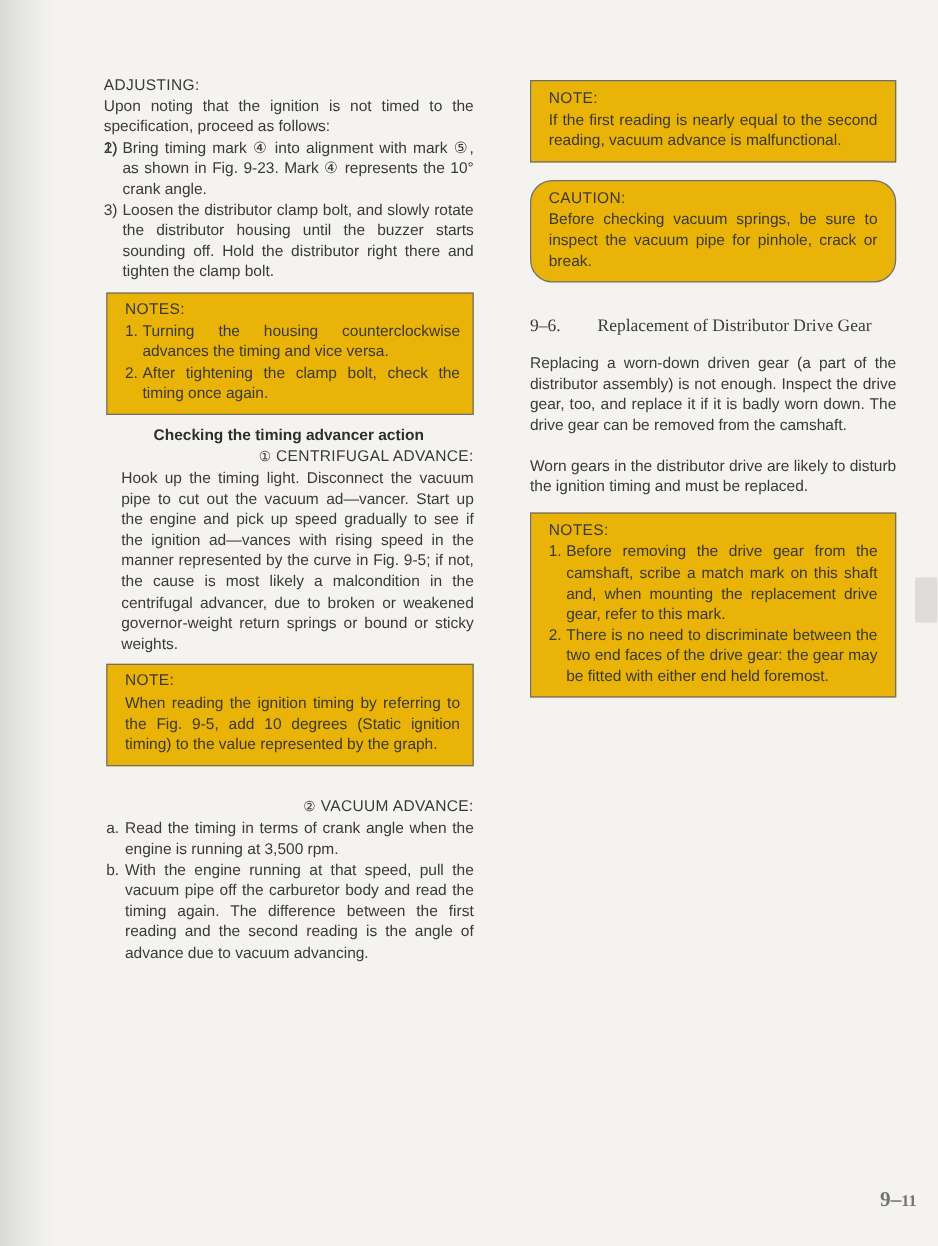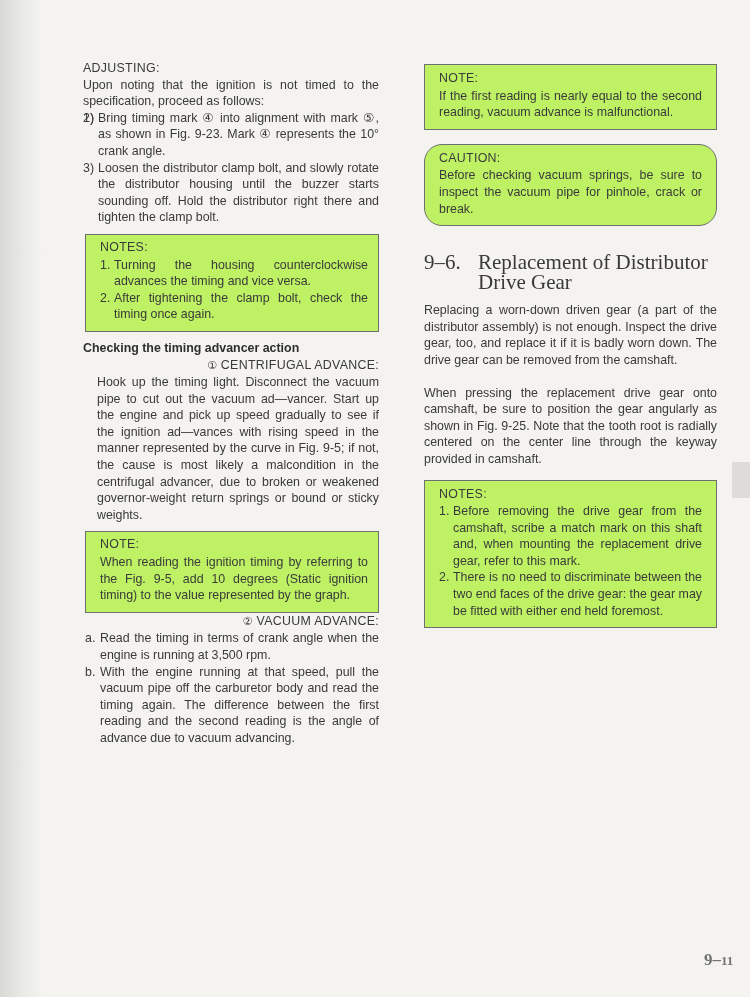--- a/index.html
+++ b/index.html
@@ -20,33 +20,33 @@
   .col { position: absolute; font-size: 12.4px; line-height: 16.6px; }
   .col-left { left: 83px; top: 60px; width: 296px; }
   .col-right { left: 424px; top: 64px; width: 293px; }
   .just { text-align: justify; }
   p { margin: 0; }
   .heading-caps { letter-spacing: 0.3px; margin-bottom: 0; }
   .ol { margin: 0; padding: 0; list-style: none; }
   .ol li { position: relative; padding-left: 15px; text-align: justify; }
   .ol li .num { position: absolute; left: 0; top: 0; }
   .box {
-    border: 1px solid #6f6f6f; padding: 4px 10px 6px 14px; background: #bef264;
+    border: 1px solid #6f6f6f; padding: 4px 10px 6px 14px; background: #eab308;
   }
   .box-title { letter-spacing: 0.3px; margin-bottom: 1px; }
   .notes-list { margin: 0; padding: 0; list-style: none; }
   .notes-list li { position: relative; padding-left: 14px; text-align: justify; }
   .notes-list li .num { position: absolute; left: 0; top: 0; }
-  .bold-heading { font-weight: bold; color: #2e2e2e; }
+  .bold-heading { font-weight: bold; color: #2e2e2e; text-align: center; }
   .circled { font-family: "DejaVu Sans", sans-serif; font-size: 11px; }
   .sub-heading { letter-spacing: 0.3px; text-align: right; }
   .indent { padding-left: 14px; }
   .section-title {
     font-family: "Liberation Serif", "DejaVu Serif", serif;
-    font-size: 21px; line-height: 20px; color: #3a3a3a; position: relative;
+    font-size: 14px; line-height: 20px; color: #3a3a3a; position: relative;
     padding-left: 54px;
   }
   .section-title .sec-num { position: absolute; left: 0; top: 0; }
   .page-number {
     position: absolute; left: 704px; top: 950px;
     font-family: "Liberation Serif", "DejaVu Serif", serif; font-weight: bold;
     font-size: 17px; color: #737373;
   }
   .page-number .small { font-size: 13px; }
 </style>
@@ -92,21 +92,21 @@
     <span class="circled">①</span>
     <span>CENTRIFUGAL ADVANCE:</span>
   </p>
   <p class="just indent">Hook up the timing light. Disconnect the vacuum pipe to cut out the vacuum ad—vancer. Start up the engine and pick up speed gradually to see if the ignition ad—vances with rising speed in the manner represented by the curve in Fig. 9-5; if not, the cause is most likely a malcondition in the centrifugal advancer, due to broken or weakened governor-weight return springs or bound or sticky weights.</p>
 
   <div class="box" style="margin-top:8px; margin-left:2px; padding-bottom:8px;">
     <p class="box-title">NOTE:</p>
     <p class="just">When reading the ignition timing by referring to the Fig. 9-5, add 10 degrees (Static ignition timing) to the value represented by the graph.</p>
   </div>
 
-  <p class="sub-heading" style="margin-top:0; padding-left:4px;">
+  <p class="sub-heading" style="margin-top:24px; padding-left:4px;">
     <span class="circled">②</span>
     <span>VACUUM ADVANCE:</span>
   </p>
   <ol class="ol" style="padding-left:2px;">
     <li>
       <span class="num">a.</span>
       <span>Read the timing in terms of crank angle when the engine is running at 3,500 rpm.</span>
     </li>
     <li>
       <span class="num">b.</span>
@@ -125,21 +125,21 @@
     <p class="box-title">CAUTION:</p>
     <p class="just">Before checking vacuum springs, be sure to inspect the vacuum pipe for pinhole, crack or break.</p>
   </div>
 
   <div class="section-title" style="margin-top:26px;">
     <span class="sec-num">9–6.</span>
     <span>Replacement of Distributor Drive Gear</span>
   </div>
 
   <p class="just" style="margin-top:10px;">Replacing a worn-down driven gear (a part of the distributor assembly) is not enough. Inspect the drive gear, too, and replace it if it is badly worn down. The drive gear can be removed from the camshaft.</p>
-  <p class="just" style="margin-top:16px;">When pressing the replacement drive gear onto camshaft, be sure to position the gear angularly as shown in Fig. 9-25. Note that the tooth root is radially centered on the center line through the keyway provided in camshaft.</p>
+  <p class="just" style="margin-top:16px;">Worn gears in the distributor drive are likely to disturb the ignition timing and must be replaced.</p>
 
   <div class="box" style="margin-top:12px; padding:5px 14px 8px 14px;">
     <p class="box-title">NOTES:</p>
     <ol class="notes-list">
       <li>
         <span class="num">1.</span>
         <span>Before removing the drive gear from the camshaft, scribe a match mark on this shaft and, when mounting the replacement drive gear, refer to this mark.</span>
       </li>
       <li>
         <span class="num">2.</span>

